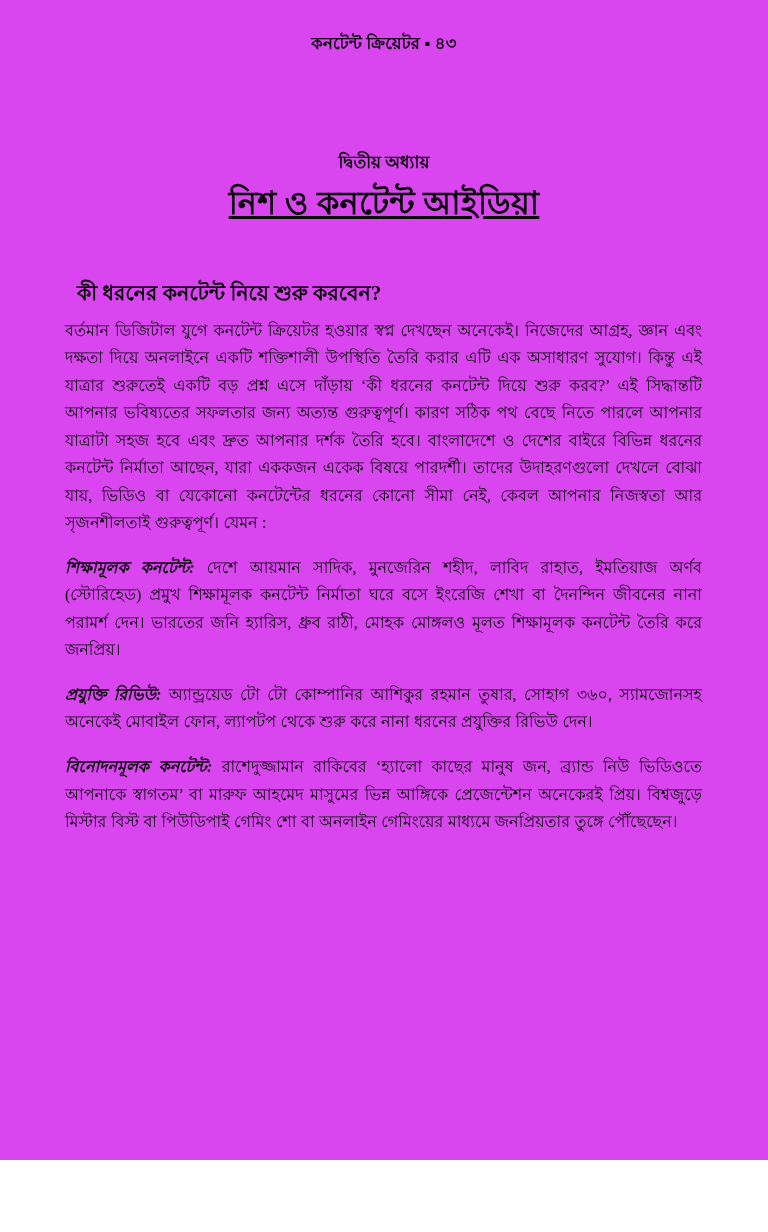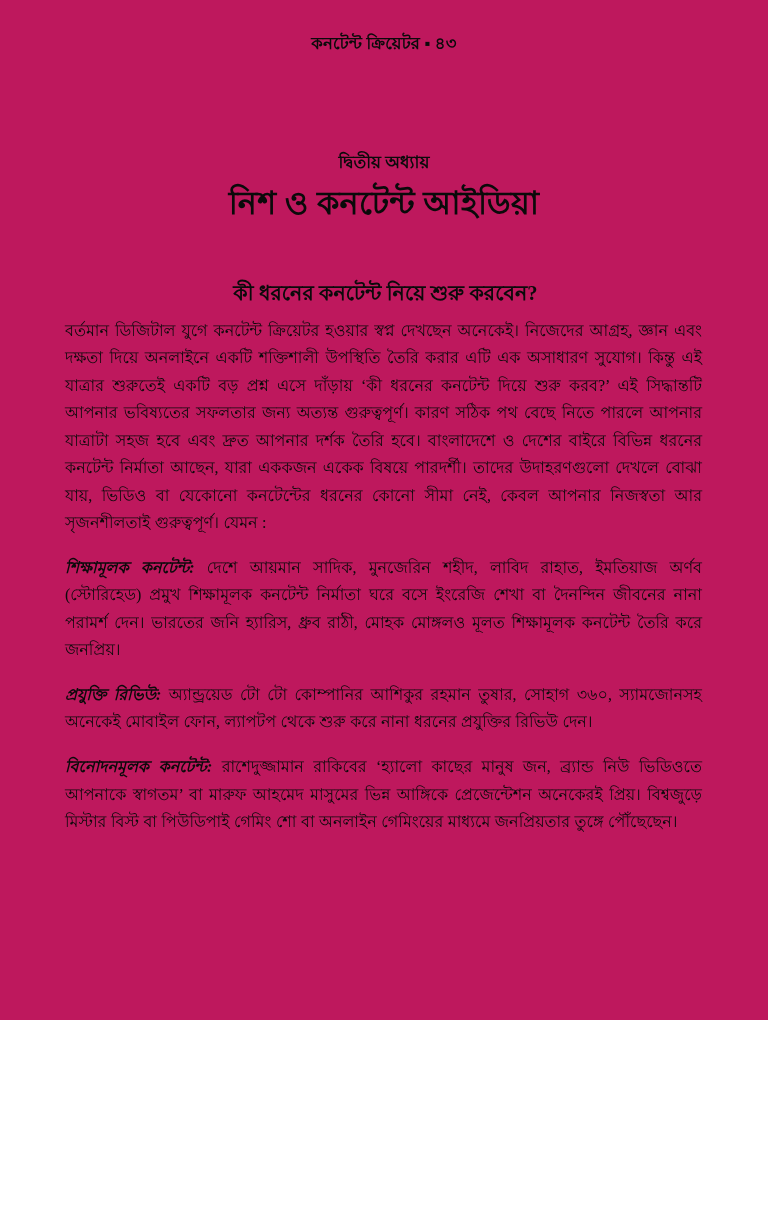--- a/index.html
+++ b/index.html
@@ -13,23 +13,23 @@
     height: 1232px;
     overflow: hidden;
     font-family: "Liberation Serif", "DejaVu Serif", serif;
     color: #0a0a0a;
     -webkit-font-smoothing: antialiased;
   }
 
   .page {
     position: relative;
     width: 768px;
-    height: 1020px;
+    height: 1160px;
     box-sizing: border-box;
-    background: #be185d;
+    background: #d946ef;
   }
 
   
   .running-header {
     position: absolute;
     top: 33px;
     left: 0;
     width: 768px;
     text-align: center;
     font-size: 16.5px;
@@ -52,37 +52,37 @@
     font-weight: 700;
     line-height: 1.5;
     margin: 0 0 4px 0;
   }
   .chapter-title {
     font-size: 32px;
     font-weight: 900;
     line-height: 1.45;
     letter-spacing: 0.3px;
     margin: 0;
+    text-decoration: underline;
   }
 
   
   .body-column {
     position: absolute;
     top: 278px;
     left: 65px;
     width: 637px;
   }
 
   .section-heading {
     font-size: 20.5px;
     font-weight: 900;
     line-height: 1.55;
-    margin: 0 0 7px 4px;
+    margin: 0 0 7px 12px;
     letter-spacing: 0.1px;
-    text-align: center;
   }
 
   p.para {
     font-size: 16px;
     line-height: 1.72;
     text-align: justify;
     text-justify: inter-word;
     margin: 0 0 17px 0;
     word-spacing: 0.5px;
     hyphens: none;

